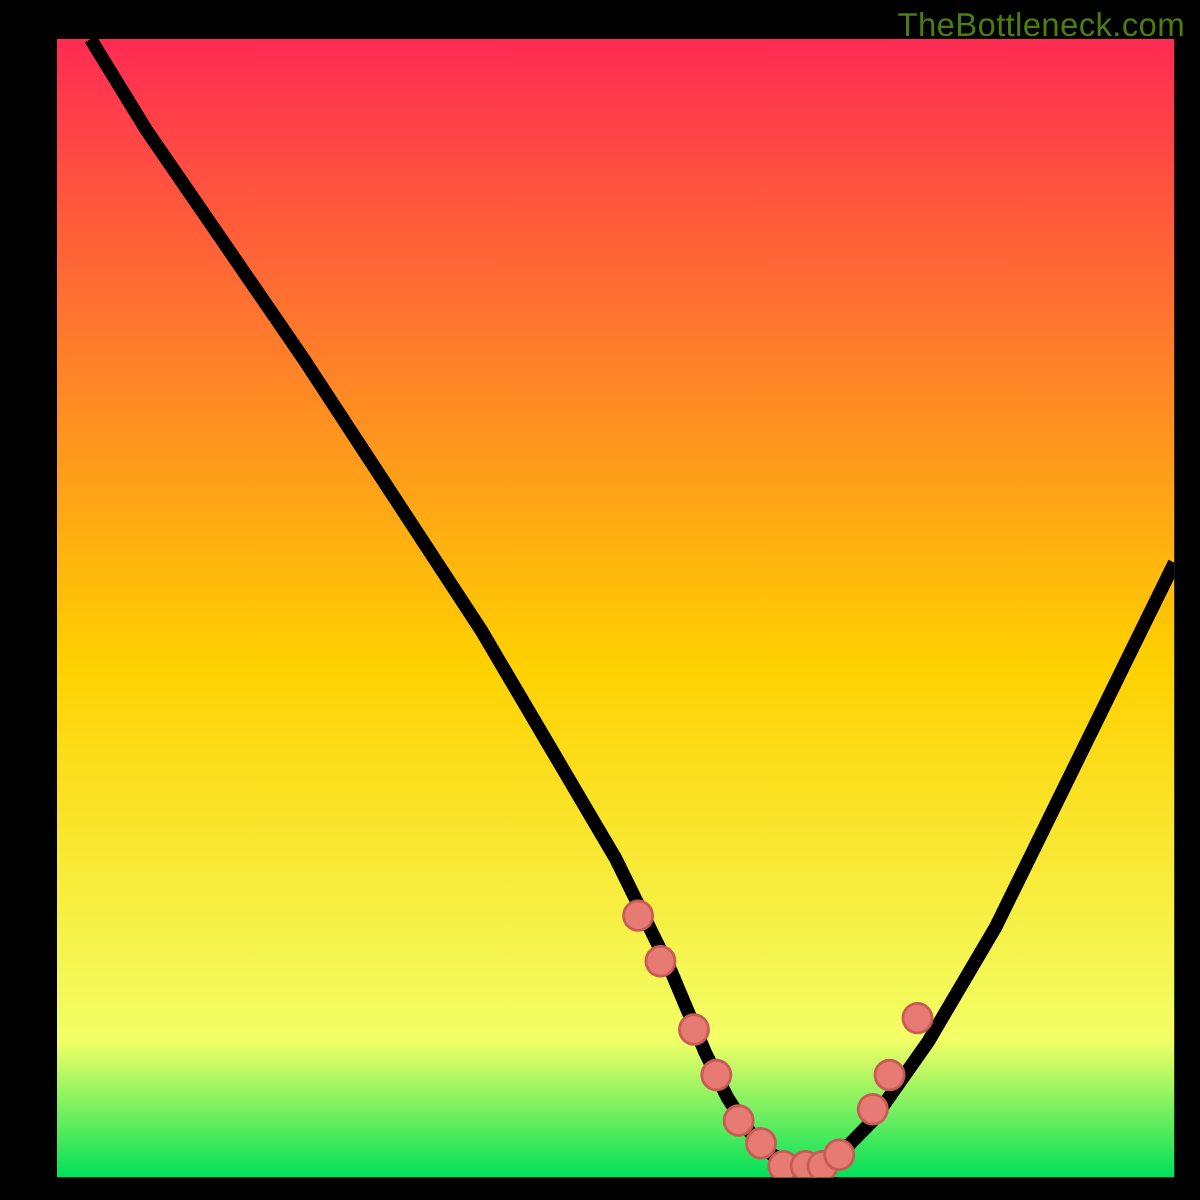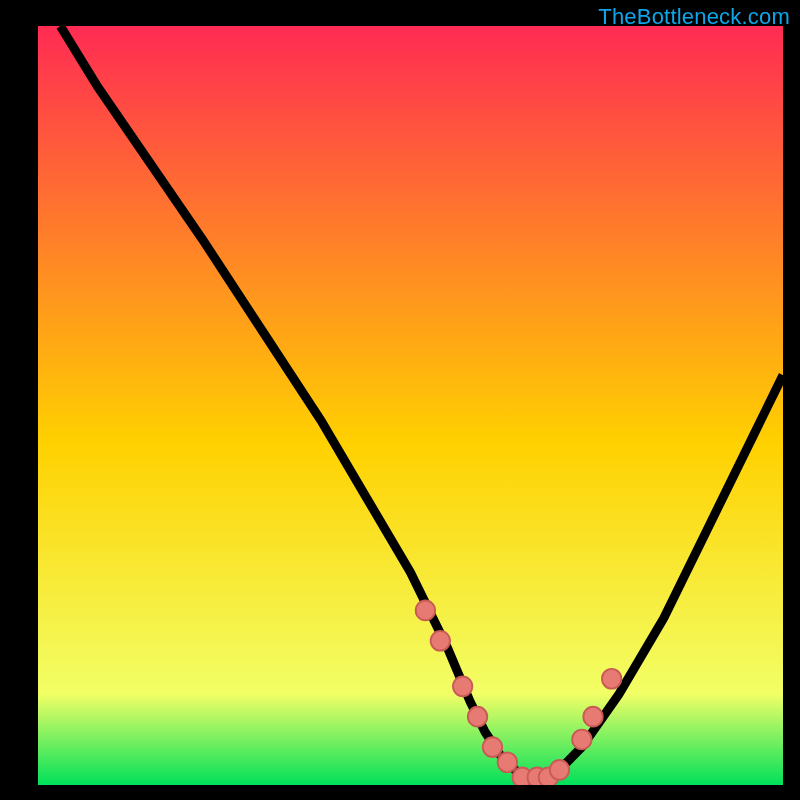--- a/index.html
+++ b/index.html
@@ -14,21 +14,21 @@
   .frame {
     position: relative;
     width: 800px;
     height: 800px;
     background: #000;
   }
   .watermark {
     position: absolute;
     top: 4px;
     right: 10px;
-    color: #0ea5e9;
+    color: #4d7c0f;
     font-size: 22px;
     letter-spacing: 0.2px;
     font-weight: 500;
     z-index: 10;
   }
   .plot {
     position: absolute;
     left: 38px;
     top: 26px;
     width: 745px;

